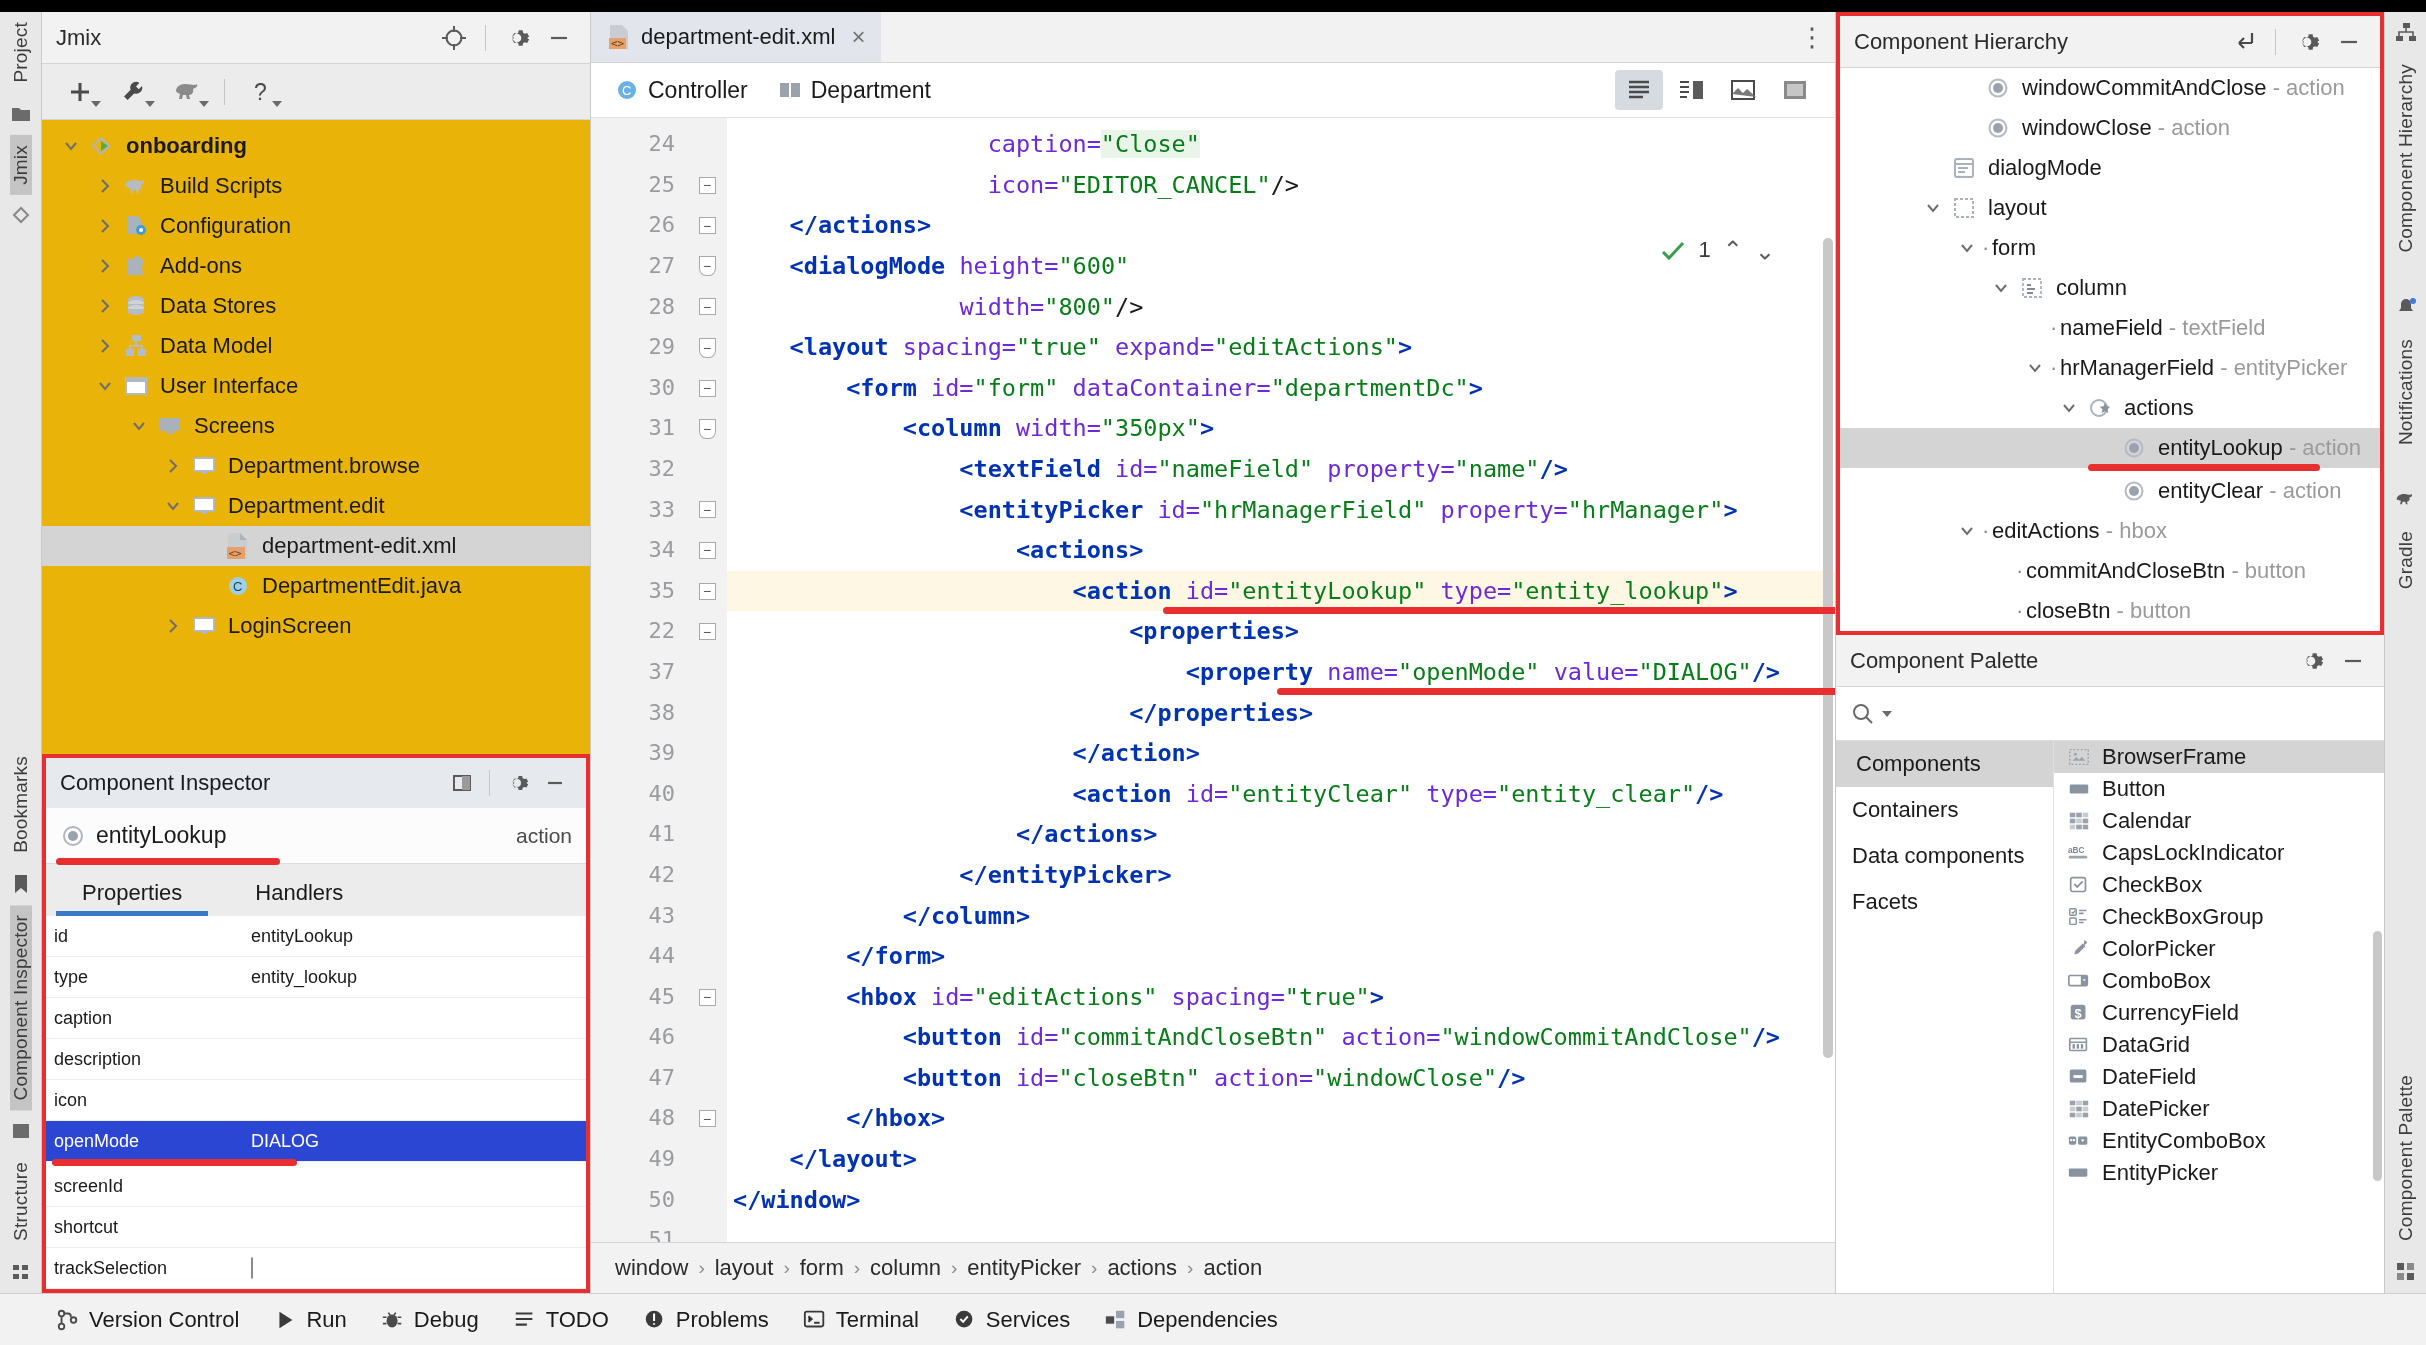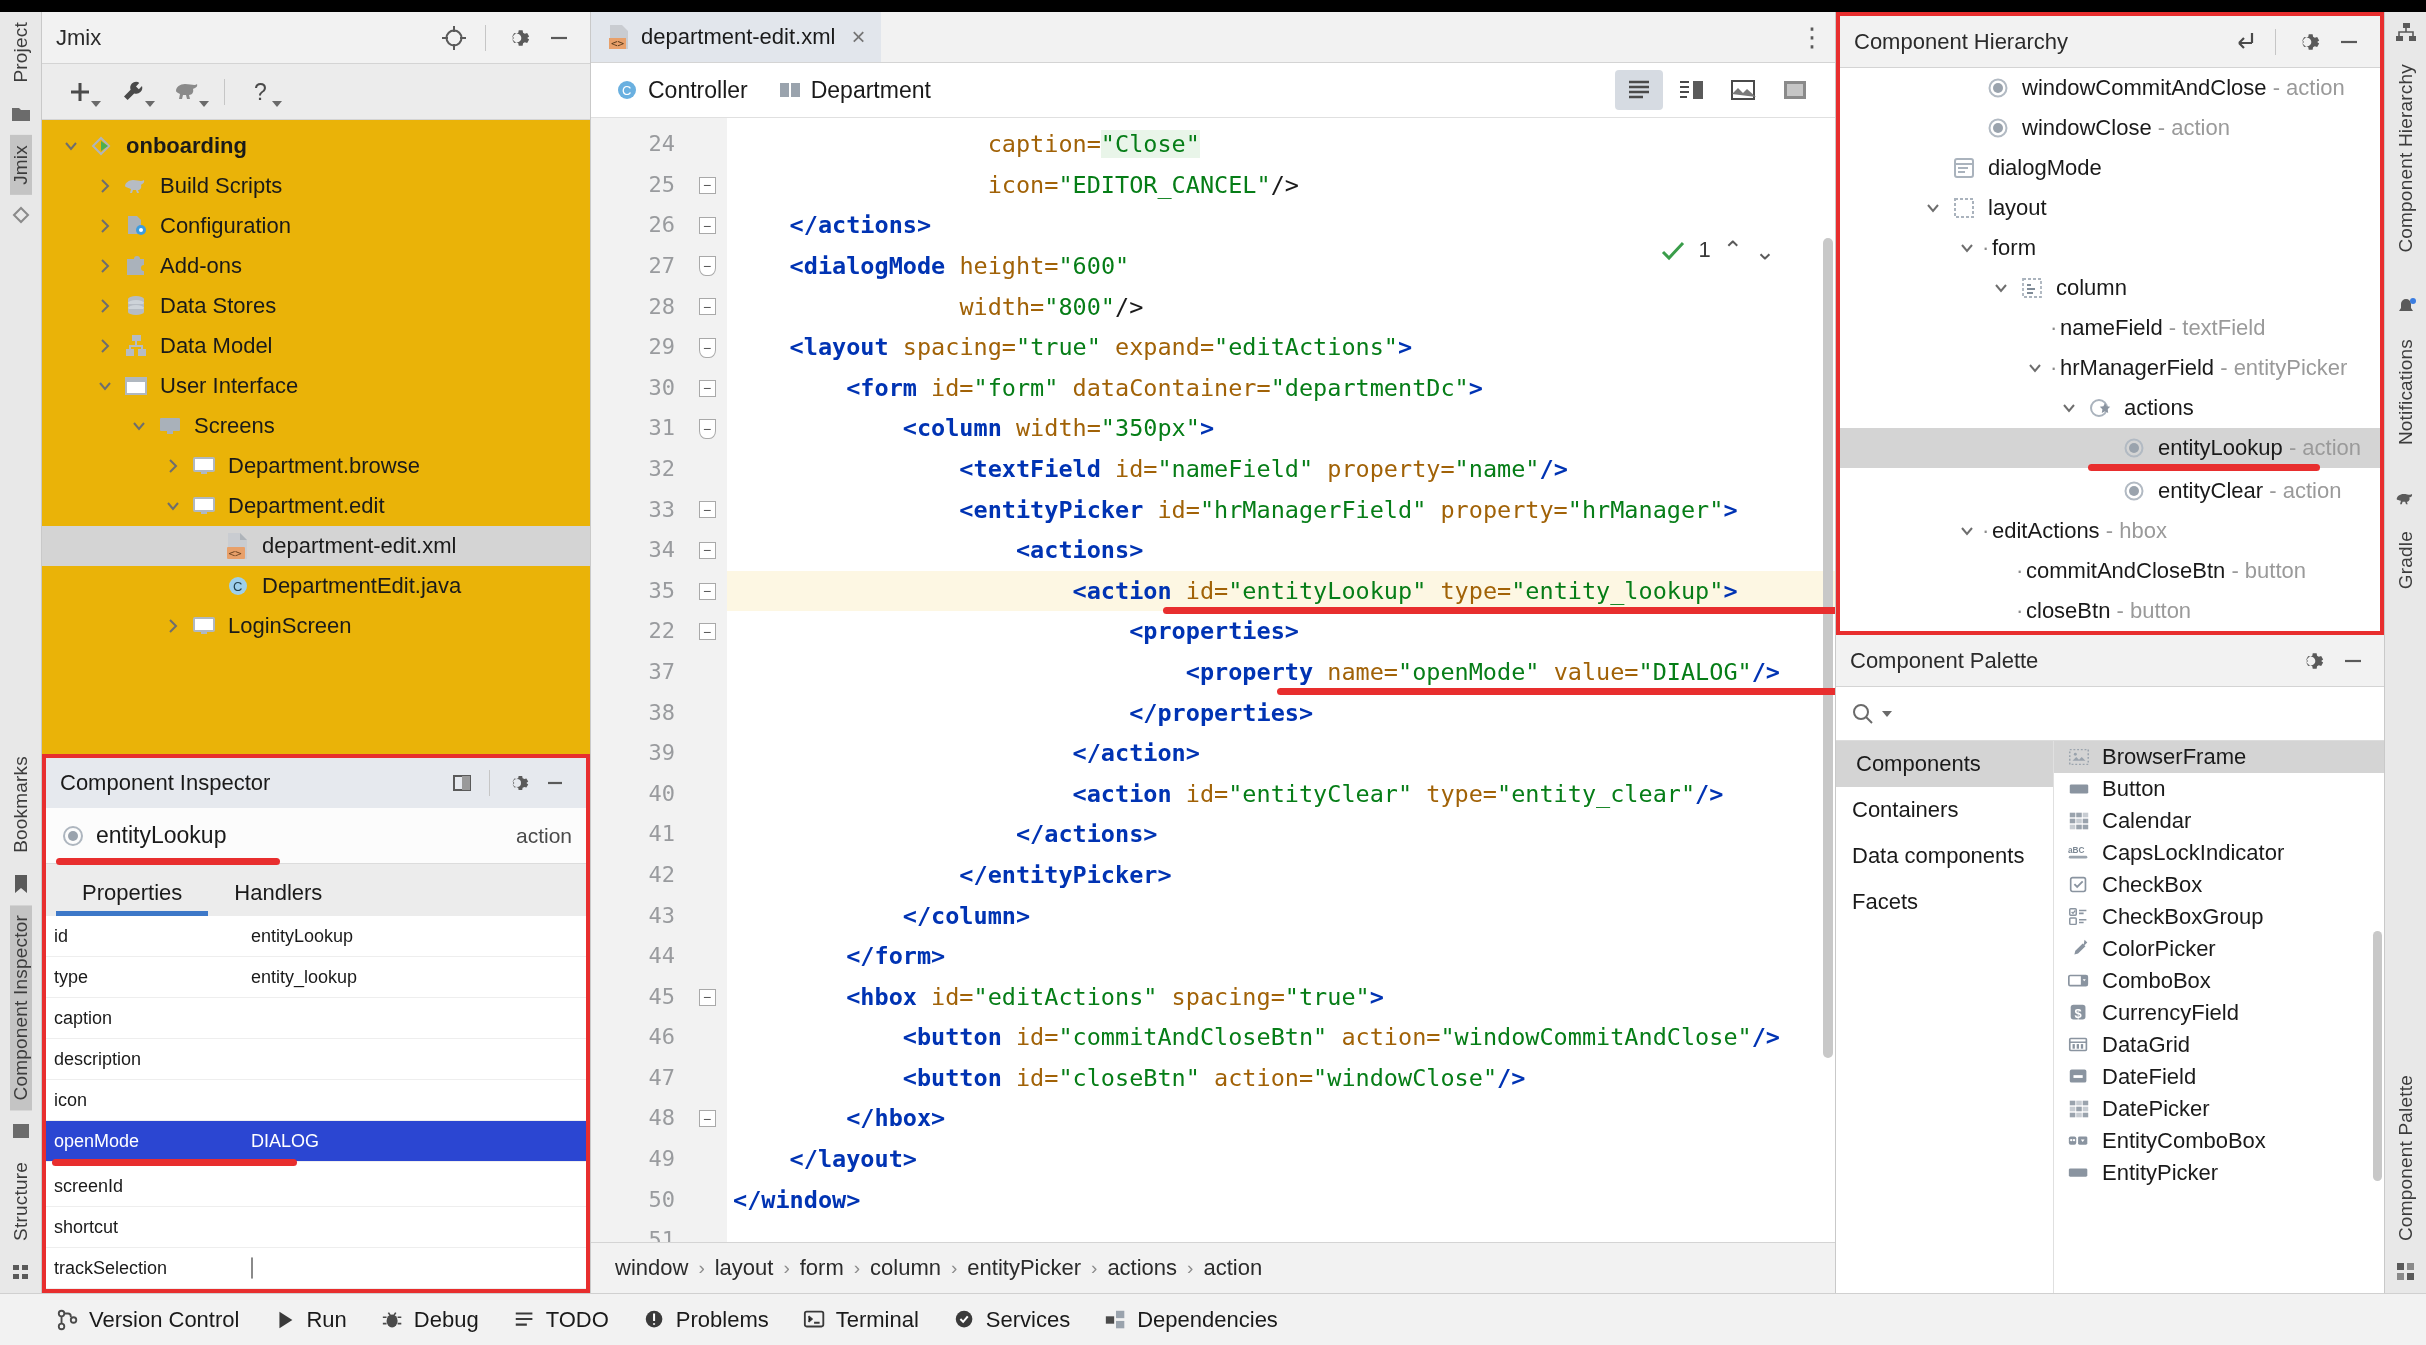--- a/index.html
+++ b/index.html
@@ -63,21 +63,21 @@
 
   
   .inspector { flex:0 0 auto; border:4px solid #e82e2e; background:#fff; display:flex; flex-direction:column; }
   .insp-title { height:50px; background:#e6e9ee; display:flex; align-items:center; padding:0 14px; font-size:22px; }
   .insp-sel { height:56px; display:flex; align-items:center; padding:0 14px; gap:10px; position:relative;
               background:#fcfcfc; border-bottom:1px solid #dcdcdc; }
   .insp-sel .nm { font-size:23px; }
   .insp-sel .tp { margin-left:auto; color:#4a4a4a; font-size:21px; }
   .redline { position:absolute; height:7px; background:#e82e2e; border-radius:4px; }
 
-  .tabs { height:52px; background:#ececec; display:flex; align-items:flex-end; padding-left:10px; }
+  .tabs { height:52px; background:#ececec; display:flex; align-items:flex-end; padding-left:10px;gap:21px; }
   .tab { padding:0 26px; height:46px; display:flex; align-items:center; font-size:22px; position:relative; }
   .tab.active::after { content:""; position:absolute; left:0; right:0; bottom:0; height:5px; background:#3d78c8; }
 
   .srchrow { height:54px; display:flex; align-items:center; border-bottom:1px solid #dcdcdc; background:#fff; }
   .srchbox { flex:1 1 auto; display:flex; align-items:center; padding-left:14px; gap:6px; }
   .addbtn { display:flex; align-items:center; gap:7px; padding:0 20px; font-size:22px; color:#1a1a1a; border-left:1px solid #dcdcdc; height:100%; }
 
   .proprow { height:41px; display:flex; align-items:center; border-bottom:1px solid #eeeeee; font-size:18px; }
   .proprow .k { width:205px; padding-left:8px; }
   .proprow .v { flex:1 1 auto; }
@@ -101,21 +101,21 @@
   .codearea { flex:1 1 auto; position:relative; overflow:hidden; background:#fff; display:flex; }
   .gutter { width:96px; flex:0 0 96px; background:#f2f2f2; text-align:right; padding-top:6px; }
   .gutter div { height:40.6px; line-height:40.6px; padding-right:12px; color:#999b9e; font-family:"DejaVu Sans Mono", monospace; font-size:22px; }
   .foldcol { width:40px; flex:0 0 40px; background:#f2f2f2; padding-top:6px; }
   .foldcol div { height:40.6px; display:flex; align-items:center; justify-content:center; }
   .fold { width:17px;height:17px;border:1px solid #a9a9a9;background:#fff;display:flex;align-items:center;justify-content:center;font-size:14px;color:#555;line-height:1; }
   .codelines { flex:1 1 auto; padding-top:6px; font-family:"DejaVu Sans Mono", monospace; font-size:23.5px; white-space:pre; overflow:hidden; position:relative; }
   .codelines .ln { height:40.6px; line-height:40.6px; padding-left:6px; position:relative;}
   .codelines .ln.hl { background:#fdf7e3; }
   .kw { color:#0033b3; font-weight:bold; }
-  .at { color:#a16207; }
+  .at { color:#6d28d9; }
   .st { color:#067d17; }
   .pl { color:#1a1a1a; }
   .cap { background:#e9f5e9; }
   .inspect-badge { position:absolute; right:60px; top:118px; display:flex; align-items:center; gap:12px; font-size:22px; color:#3a3a3a; }
   .chev { color:#5a5a5a; font-size:24px; }
 
   .breadcrumb { height:52px; background:#f2f2f2; border-top:1px solid #d4d4d4; display:flex; align-items:center; padding:0 24px; gap:10px; font-size:22px; color:#2b2b2b; }
   .bcsep { color:#8c8c8c; font-size:19px; }
 
   .vscroll { position:absolute; right:2px; top:120px; width:10px; height:820px; background:#c8c8c8; border-radius:5px; }

